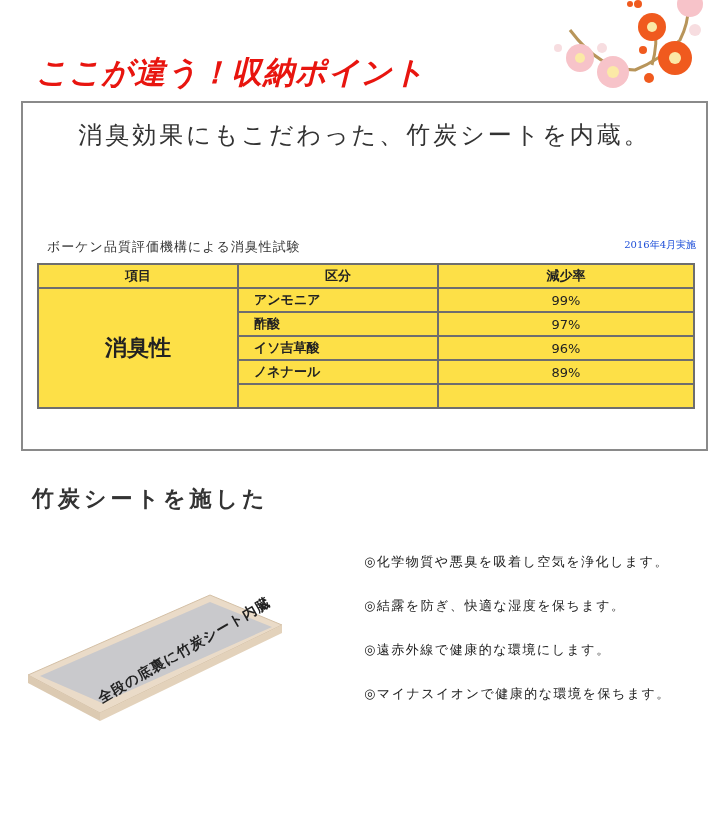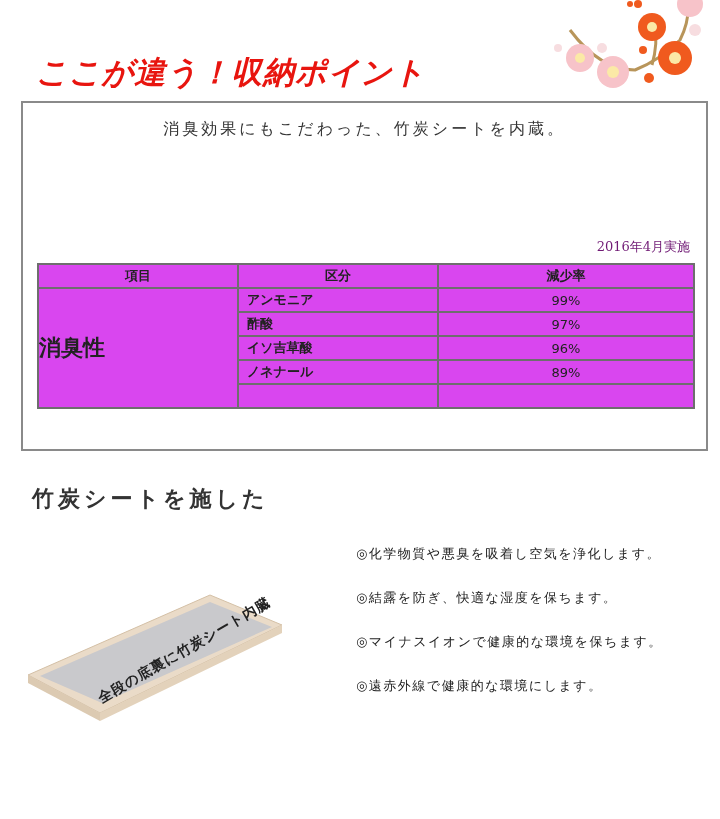--- a/index.html
+++ b/index.html
@@ -1,34 +1,34 @@
 <!DOCTYPE html>
 <html><head>
 <meta charset="utf-8">
 <style>
   html,body{margin:0;padding:0;background:#fff;}
   body{width:720px;height:819px;position:relative;overflow:hidden;font-family:"DejaVu Serif",serif;color:#222;}
   .headline{position:absolute;left:36px;top:52px;font-family:Liberation Mono, monospace;font-weight:bold;font-size:31px;color:#e8150f;letter-spacing:1px;font-style:italic;}
   .blossom{position:absolute;left:540px;top:0;width:180px;height:95px;}
   .box{position:absolute;left:21px;top:101px;width:687px;height:350px;border:2px solid #8a8a8a;box-sizing:border-box;}
-  .box-title{position:absolute;left:0;right:0;top:16px;text-align:center;font-size:16px;letter-spacing:3px;color:#333;}
+  .box-title{position:absolute;left:0;right:0;top:16px;text-align:center;font-size:24px;letter-spacing:3px;color:#333;}
   .desc{position:absolute;left:10px;font-size:13px;font-weight:bold;letter-spacing:1px;color:#222;}
   .test-name{position:absolute;left:24px;top:135px;font-size:13px;color:#333;letter-spacing:1px;}
-  .test-date{position:absolute;right:16px;top:135px;font-size:13px;color:#701a75;}
-  table{position:absolute;left:14px;top:160px;width:658px;border-collapse:collapse;background:#d946ef;}
+  .test-date{position:absolute;right:10px;top:135px;font-size:10px;color:#1d4ed8;}
+  table{position:absolute;left:14px;top:160px;width:658px;border-collapse:collapse;background:#fde047;}
   td,th{border:2px solid #6e6e6e;height:22px;font-size:13px;padding:0;}
   th{font-weight:bold;text-align:center;}
-  td.cat{padding-left:8px;font-weight:bold;}
+  td.cat{padding-left:15px;font-weight:bold;}
   td.val{text-align:center;font-family:"DejaVu Sans",sans-serif;margin-left:23px;}
-  td.item{text-align:left;font-size:22px;font-weight:bold;}
+  td.item{text-align:center;font-size:22px;font-weight:bold;}
   .note{position:absolute;right:12px;top:328px;font-size:13px;color:#333;letter-spacing:1px;}
   .sec-title{position:absolute;left:32px;top:484px;font-size:22px;font-weight:bold;letter-spacing:4px;color:#333;}
   .tray{position:absolute;left:20px;top:575px;width:280px;height:180px;}
   .tray-caption{position:absolute;left:95px;top:692px;font-size:14px;font-weight:bold;color:#222;transform:rotate(-30deg);transform-origin:left top;white-space:nowrap;letter-spacing:1px;}
-  .benefits{position:absolute;left:356px;top:545px;margin:0;padding:0;list-style:none;}
+  .benefits{position:absolute;left:356px;top:545px;margin:8px;padding:0;list-style:none;}
   .benefits li{font-size:13px;height:44px;letter-spacing:1.5px;color:#222;}
 </style>
 </head>
 <body>
 
 <div class="headline">ここが違う！収納ポイント</div>
 
 <svg class="blossom" viewBox="0 0 180 95">
   <path d="M30 30 Q60 70 95 70 Q120 60 140 40 Q150 20 148 0" stroke="#b8955a" stroke-width="3" fill="none"></path>
   <path d="M115 20 Q118 45 112 65" stroke="#b8955a" stroke-width="3" fill="none"></path>
@@ -55,20 +55,21 @@
     </g>
   <g fill="#f7dde0">
       <circle cx="155" cy="30" r="6"></circle>
       <circle cx="62" cy="48" r="5"></circle>
       <circle cx="18" cy="48" r="4"></circle>
     </g>
 </svg>
 
 <div class="box">
   <div class="box-title">消臭効果にもこだわった、竹炭シートを内蔵。</div>
+  <div class="test-name">ボーケン品質評価機構による消臭性試験</div>
   <div class="test-date">2016年4月実施</div>
 
   <table>
     <tbody>
         <tr>
       <th style="width:198px">項目</th>
       <th style="width:198px">区分</th>
       <th>減少率</th>
     </tr>
     <tr>
@@ -103,15 +104,15 @@
   <polygon points="8,100 190,20 262,50 80,138" fill="#eadbc8" stroke="#d4c0a6" stroke-width="1"></polygon>
   <polygon points="8,100 80,138 80,146 8,108" fill="#dccab2"></polygon>
   <polygon points="80,138 262,50 262,58 80,146" fill="#e3d2bb"></polygon>
   <polygon points="20,101 190,27 252,52 82,128" fill="#c9c9cc"></polygon>
 </svg>
 <div class="tray-caption">全段の底裏に竹炭シート内臓</div>
 
 <ul class="benefits">
   <li>◎化学物質や悪臭を吸着し空気を浄化します。</li>
   <li>◎結露を防ぎ、快適な湿度を保ちます。</li>
+  <li>◎遠赤外線で健康的な環境にします。</li>
   <li>◎マイナスイオンで健康的な環境を保ちます。</li>
-  <li>◎遠赤外線で健康的な環境にします。</li>
 </ul>
 
 </body></html>

